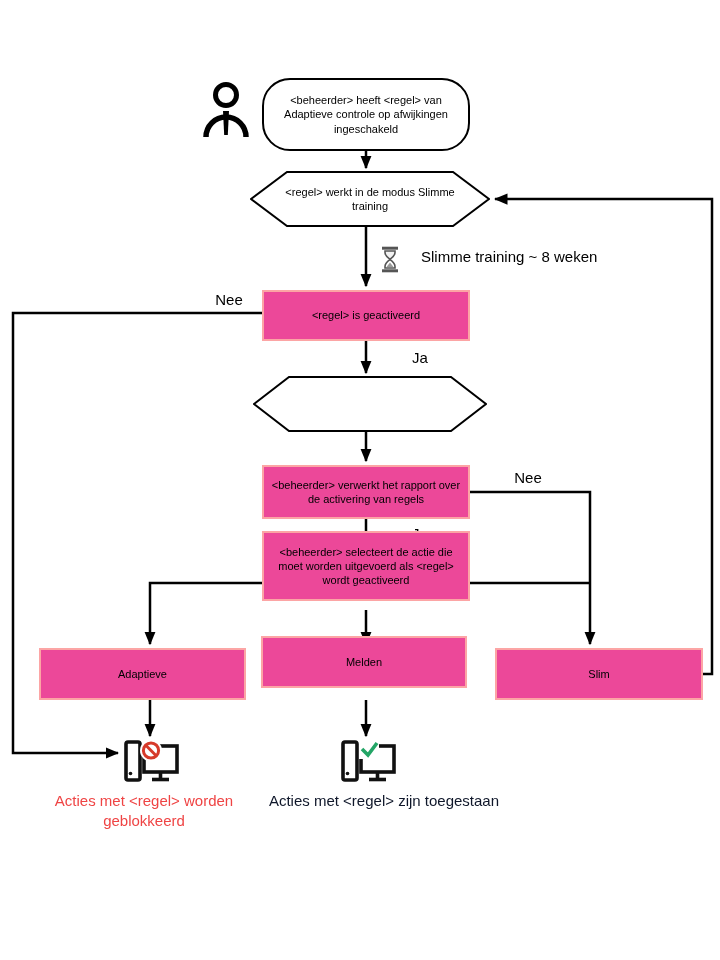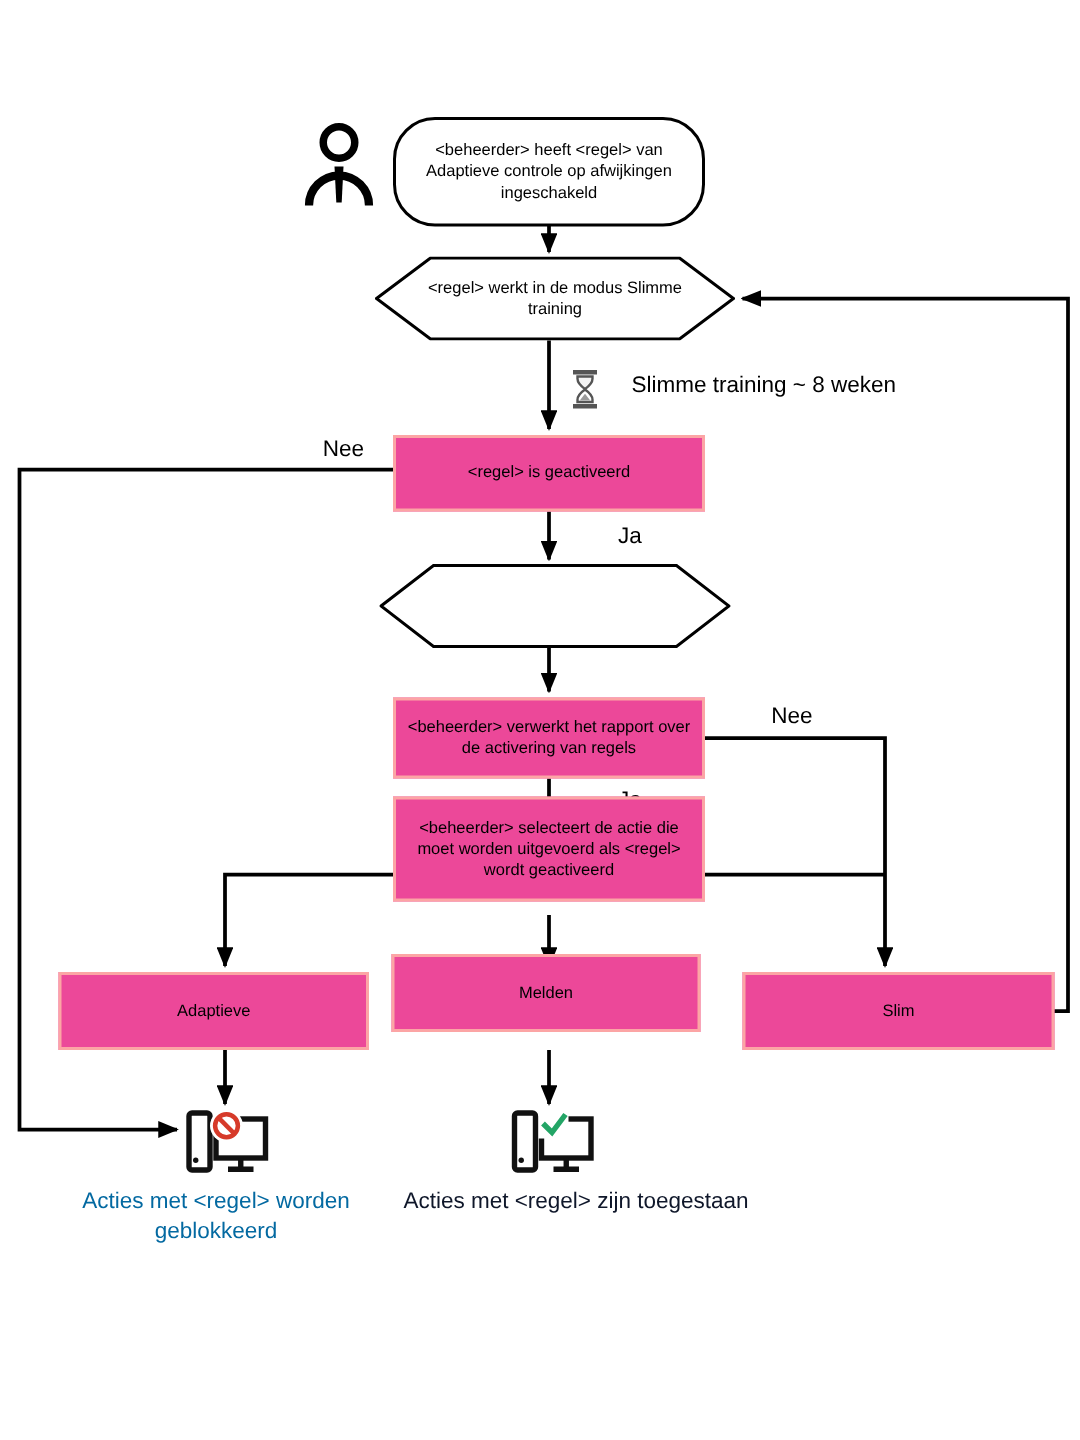--- a/index.html
+++ b/index.html
@@ -138,17 +138,17 @@
   <svg class="icon" style="left:340px; top:739px;" width="58" height="48" viewBox="0 0 58 48">
     <rect x="3" y="3" width="14" height="38" rx="2" fill="#fff" stroke="#111" stroke-width="3.6"></rect>
     <circle cx="7.5" cy="34.5" r="1.8" fill="#111"></circle>
     <rect x="21" y="7" width="33" height="26" fill="#fff" stroke="#111" stroke-width="3.6"></rect>
     <line x1="37.5" y1="33" x2="37.5" y2="39" stroke="#111" stroke-width="3.6"></line>
     <line x1="29" y1="40.5" x2="46" y2="40.5" stroke="#111" stroke-width="3.6"></line>
     <rect x="19" y="1" width="20" height="19" fill="#fff"></rect>
     <path d="M22 10 L28 16 L37 4" fill="none" stroke="#23a566" stroke-width="3.6"></path>
   </svg>
 
-  <div class="result red" style="left: 38px; top: 791px; width: 212px; color: #0369a1;">Acties met &lt;regel&gt; worden
+  <div class="result red" style="left: 38px; top: 791px; width: 212px; color: #ef4444;">Acties met &lt;regel&gt; worden
 geblokkeerd</div>
   <div class="result green" style="left: 254px; top: 791px; width: 260px; color: #0f172a;">Acties met &lt;regel&gt; zijn toegestaan</div>
 
 </div>
 
 </body></html>

